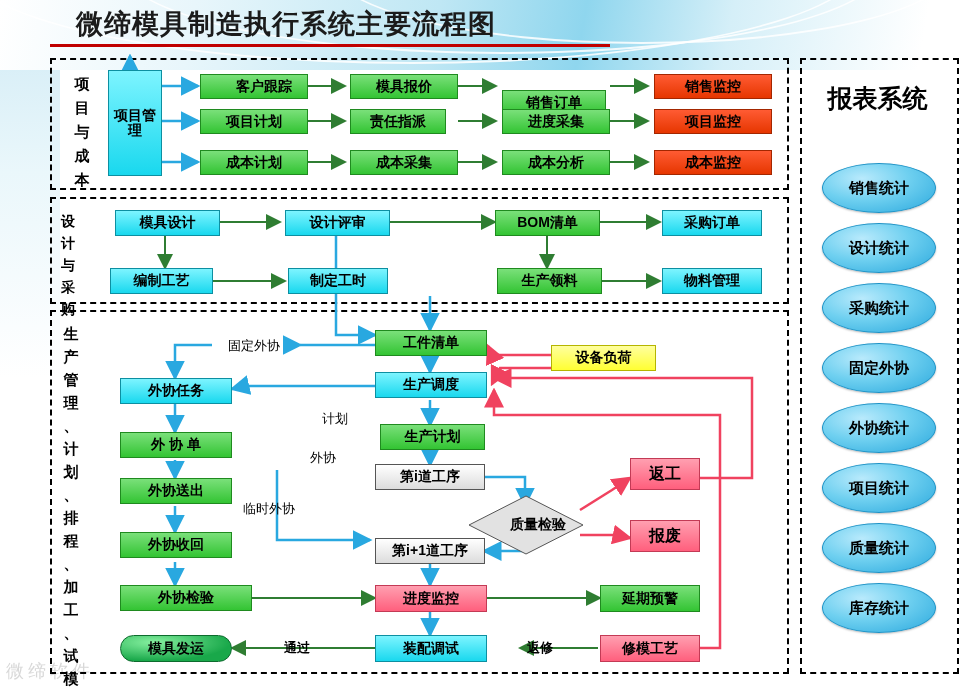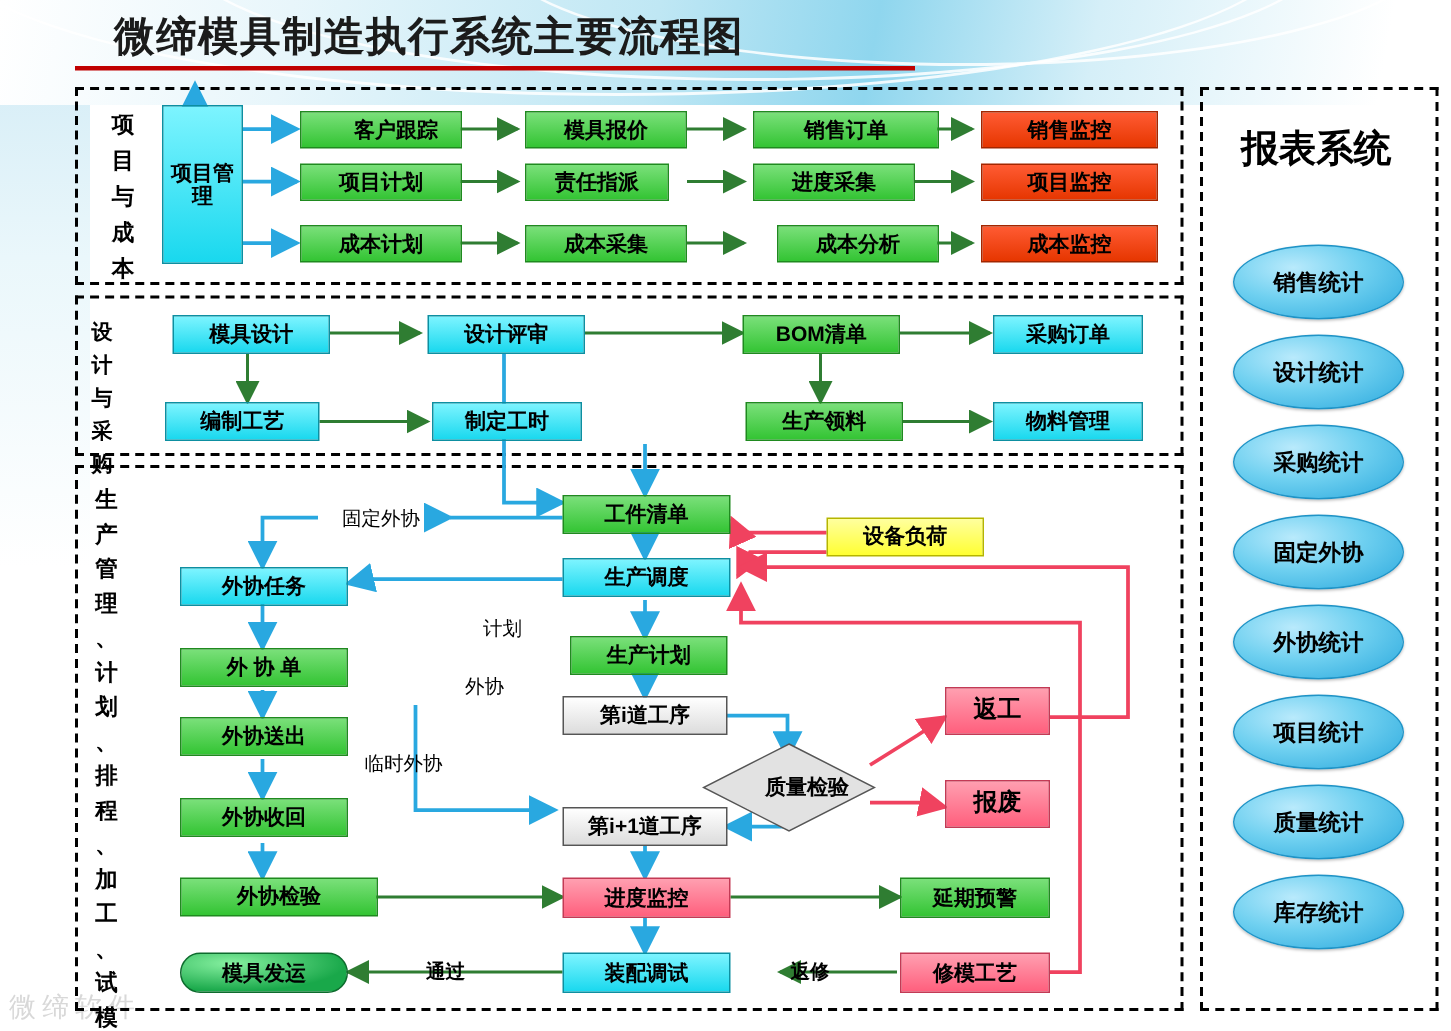--- a/index.html
+++ b/index.html
@@ -217,31 +217,31 @@
     <path d="M700,478 L752,478 L752,378 L494,378"></path>
 
     <path d="M700,648 L720,648 L720,415 L494,415 L494,390"></path>
   </g>
 </svg>
 
 <div class="node n-cyan" style="left:108px;top:70px;width:54px;height:106px;flex-direction:column;">项目管理</div>
 
 <div class="node n-green" style="left:200px;top:74px;width:108px;height:25px;padding-left:20px;">客户跟踪</div>
 <div class="node n-green" style="left:350px;top:74px;width:108px;height:25px;">模具报价</div>
-<div class="node n-green" style="left:502px;top:74px;width:124px;height:25px;">销售订单</div>
+<div class="node n-green" style="left:502px;top:90px;width:104px;height:25px;">销售订单</div>
 <div class="node n-red" style="left:654px;top:74px;width:118px;height:25px;">销售监控</div>
 
 <div class="node n-green" style="left:200px;top:109px;width:108px;height:25px;">项目计划</div>
 <div class="node n-green" style="left:350px;top:109px;width:96px;height:25px;">责任指派</div>
 <div class="node n-green" style="left:502px;top:109px;width:108px;height:25px;">进度采集</div>
 <div class="node n-red" style="left:654px;top:109px;width:118px;height:25px;">项目监控</div>
 
 <div class="node n-green" style="left:200px;top:150px;width:108px;height:25px;">成本计划</div>
 <div class="node n-green" style="left:350px;top:150px;width:108px;height:25px;">成本采集</div>
-<div class="node n-green" style="left:502px;top:150px;width:108px;height:25px;margin-left:16px;">成本分析</div>
+<div class="node n-green" style="left:502px;top:150px;width:108px;height:25px;">成本分析</div>
 <div class="node n-red" style="left:654px;top:150px;width:118px;height:25px;">成本监控</div>
 
 <div class="node n-cyan" style="left:115px;top:210px;width:105px;height:26px;">模具设计</div>
 <div class="node n-cyan" style="left:285px;top:210px;width:105px;height:26px;">设计评审</div>
 <div class="node n-green" style="left:495px;top:210px;width:105px;height:26px;">BOM清单</div>
 <div class="node n-cyan" style="left:662px;top:210px;width:100px;height:26px;">采购订单</div>
 
 <div class="node n-cyan" style="left:110px;top:268px;width:103px;height:26px;">编制工艺</div>
 <div class="node n-cyan" style="left:288px;top:268px;width:100px;height:26px;">制定工时</div>
 <div class="node n-green" style="left:497px;top:268px;width:105px;height:26px;">生产领料</div>

